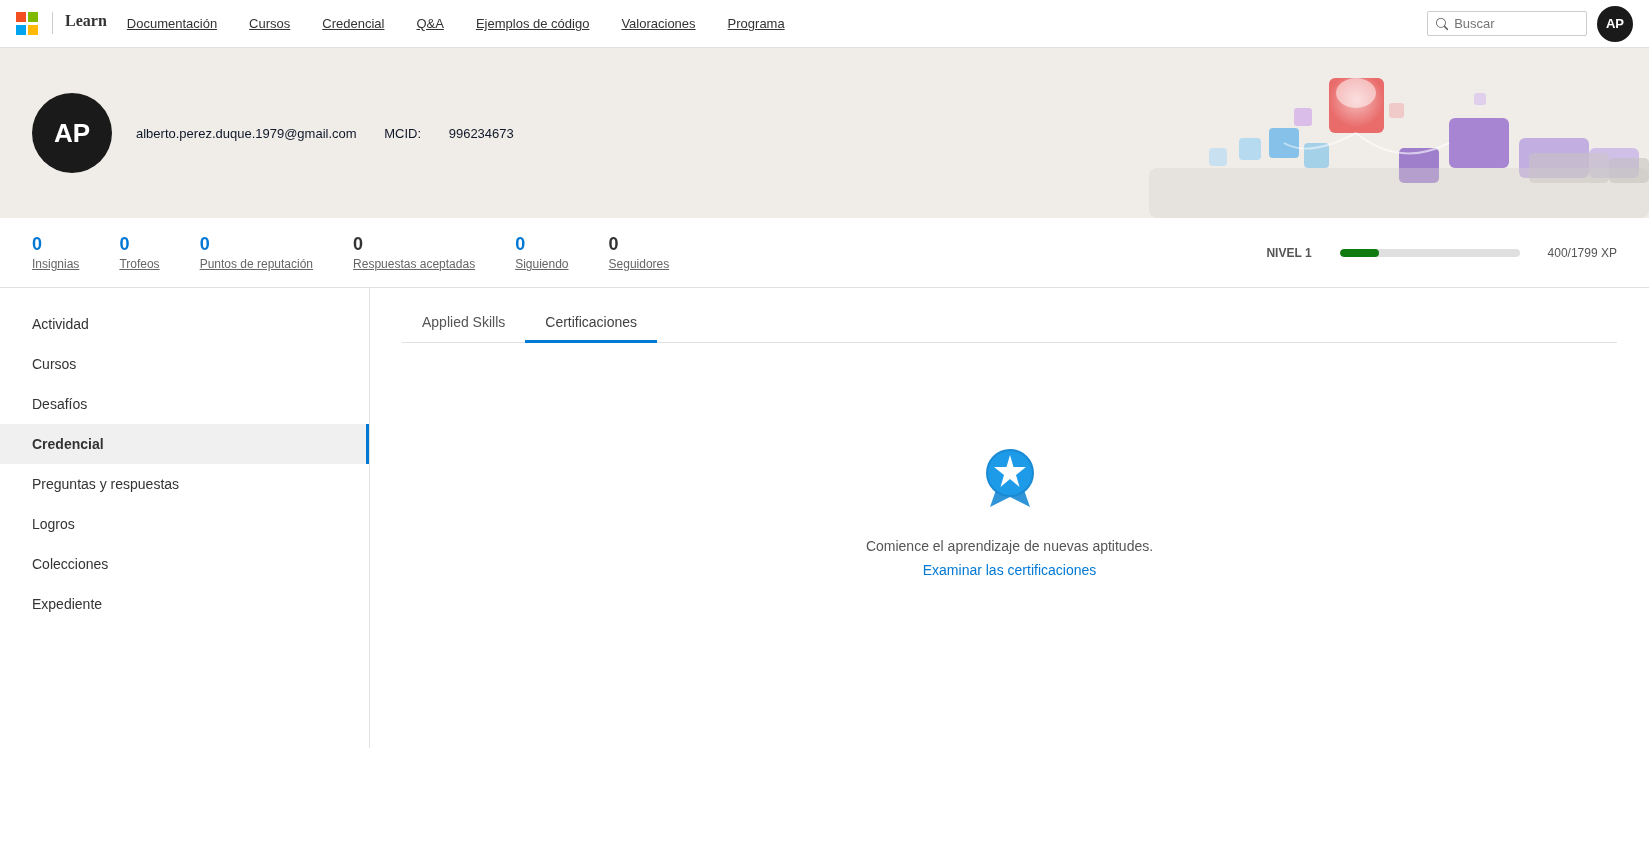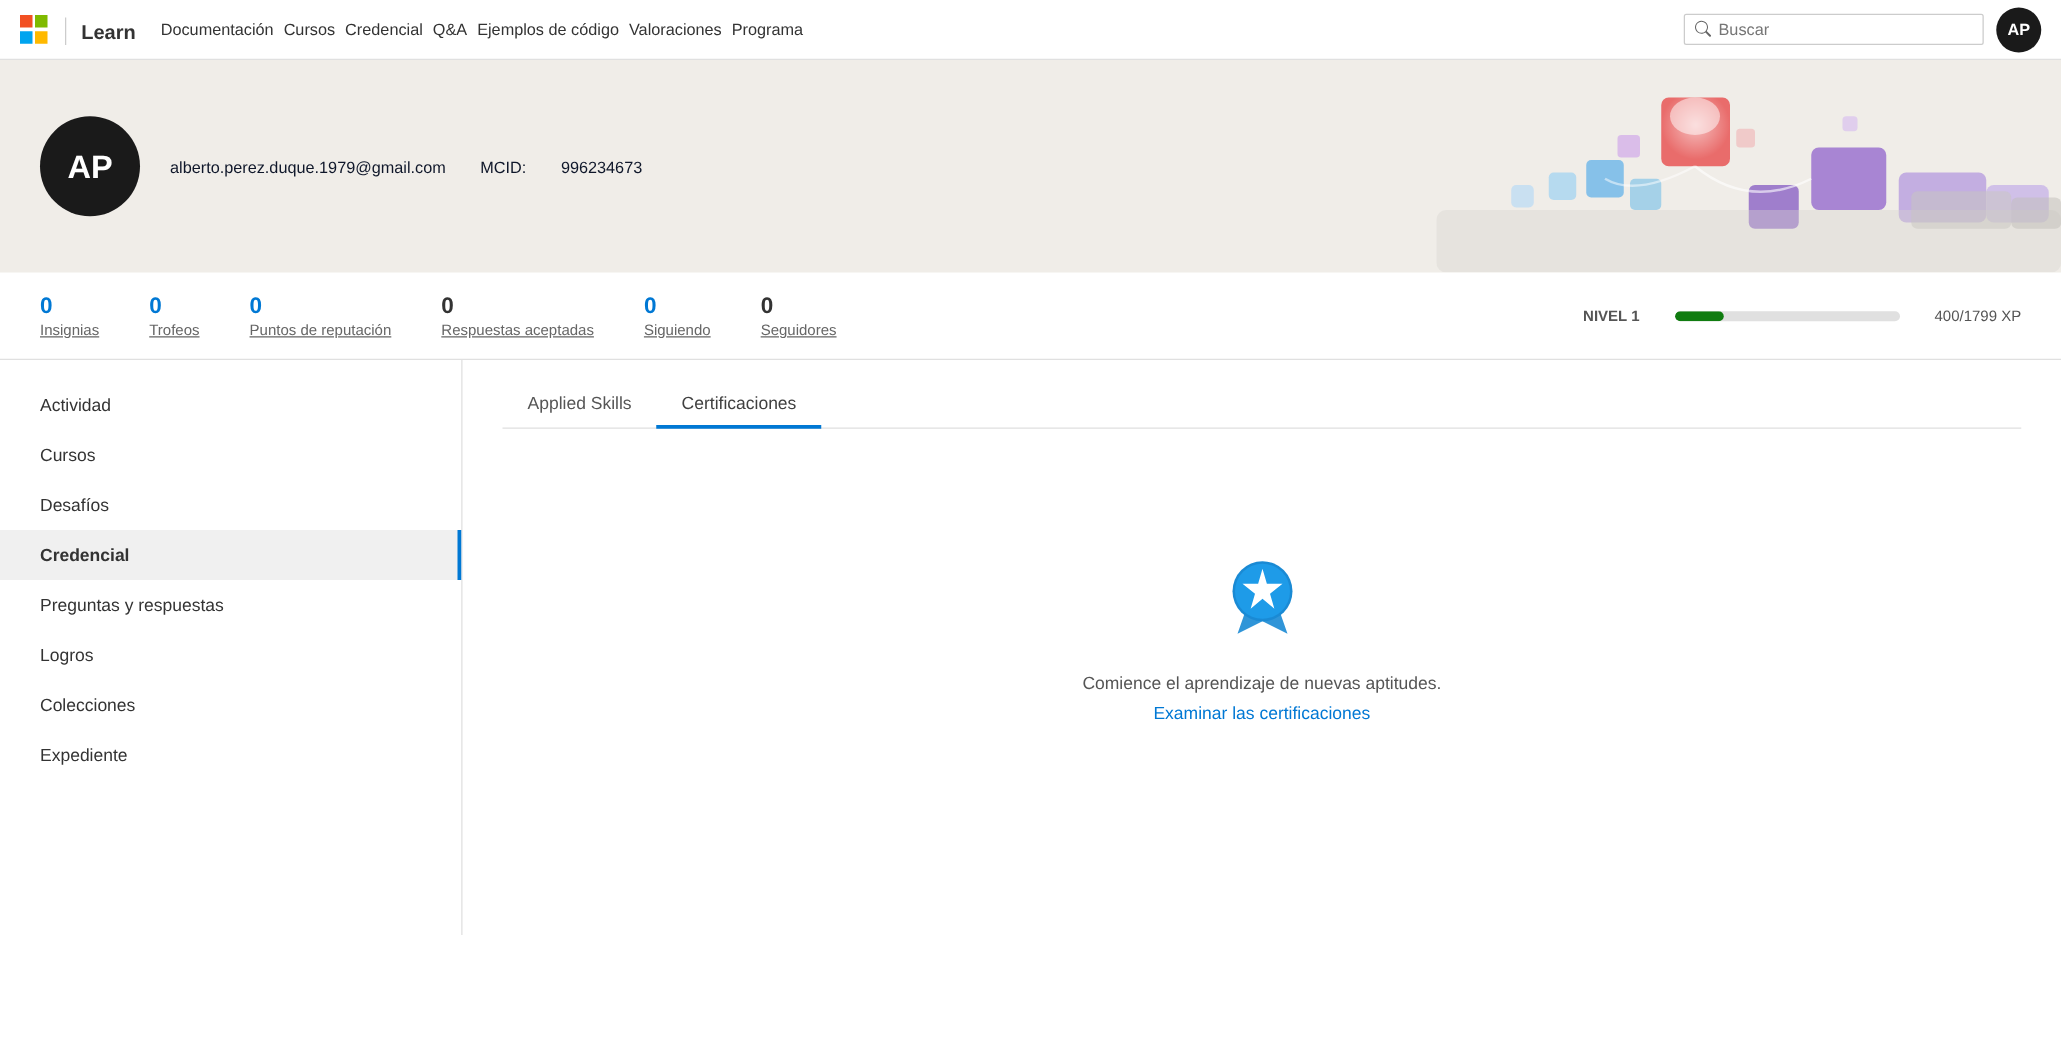--- a/index.html
+++ b/index.html
@@ -10,22 +10,23 @@
       display: flex;
       align-items: center;
       height: 48px;
       padding: 0 16px;
       border-bottom: 1px solid #e0e0e0;
       background: #fff;
       gap: 20px;
     }
     .navbar-brand {
       display: flex;
-      align-items: flex-end;
+      align-items: flex-start;
       gap: 12px;
+      font-family: Liberation Serif, serif;
     }
     .ms-logo {
       width: 24px;
       height: 24px;
       display: flex;
       flex-wrap: wrap;
       gap: 2px;
     }
     .ms-logo-sq { width: 10px; height: 10px; }
     .divider-v {
@@ -33,43 +34,44 @@
       height: 22px;
       background: #ccc;
     }
     .navbar-learn {
       font-size: 16px;
       font-weight: 600;
       color: #333;
     }
     .navbar-nav {
       display: flex;
-      gap: 8px;
+      gap: 32px;
       align-items: center;
       flex: 1;
+      text-decoration: underline;
     }
     .navbar-nav a {
       text-decoration: none;
       color: #333;
       font-size: 13px;
     }
     .navbar-right {
       display: flex;
       align-items: center;
       gap: 10px;
       margin-left: auto;
     }
     .search-box {
       display: flex;
-      align-items: flex-start;
+      align-items: center;
       border: 1px solid #ccc;
       border-radius: 2px;
       padding: 4px 8px;
       gap: 6px;
-      width: 240px;
+      width: 160px;
     }
     .search-box input {
       border: none;
       outline: none;
       font-size: 13px;
       width: 100%;
       color: #999;
     }
     .avatar-circle {
       width: 36px;

